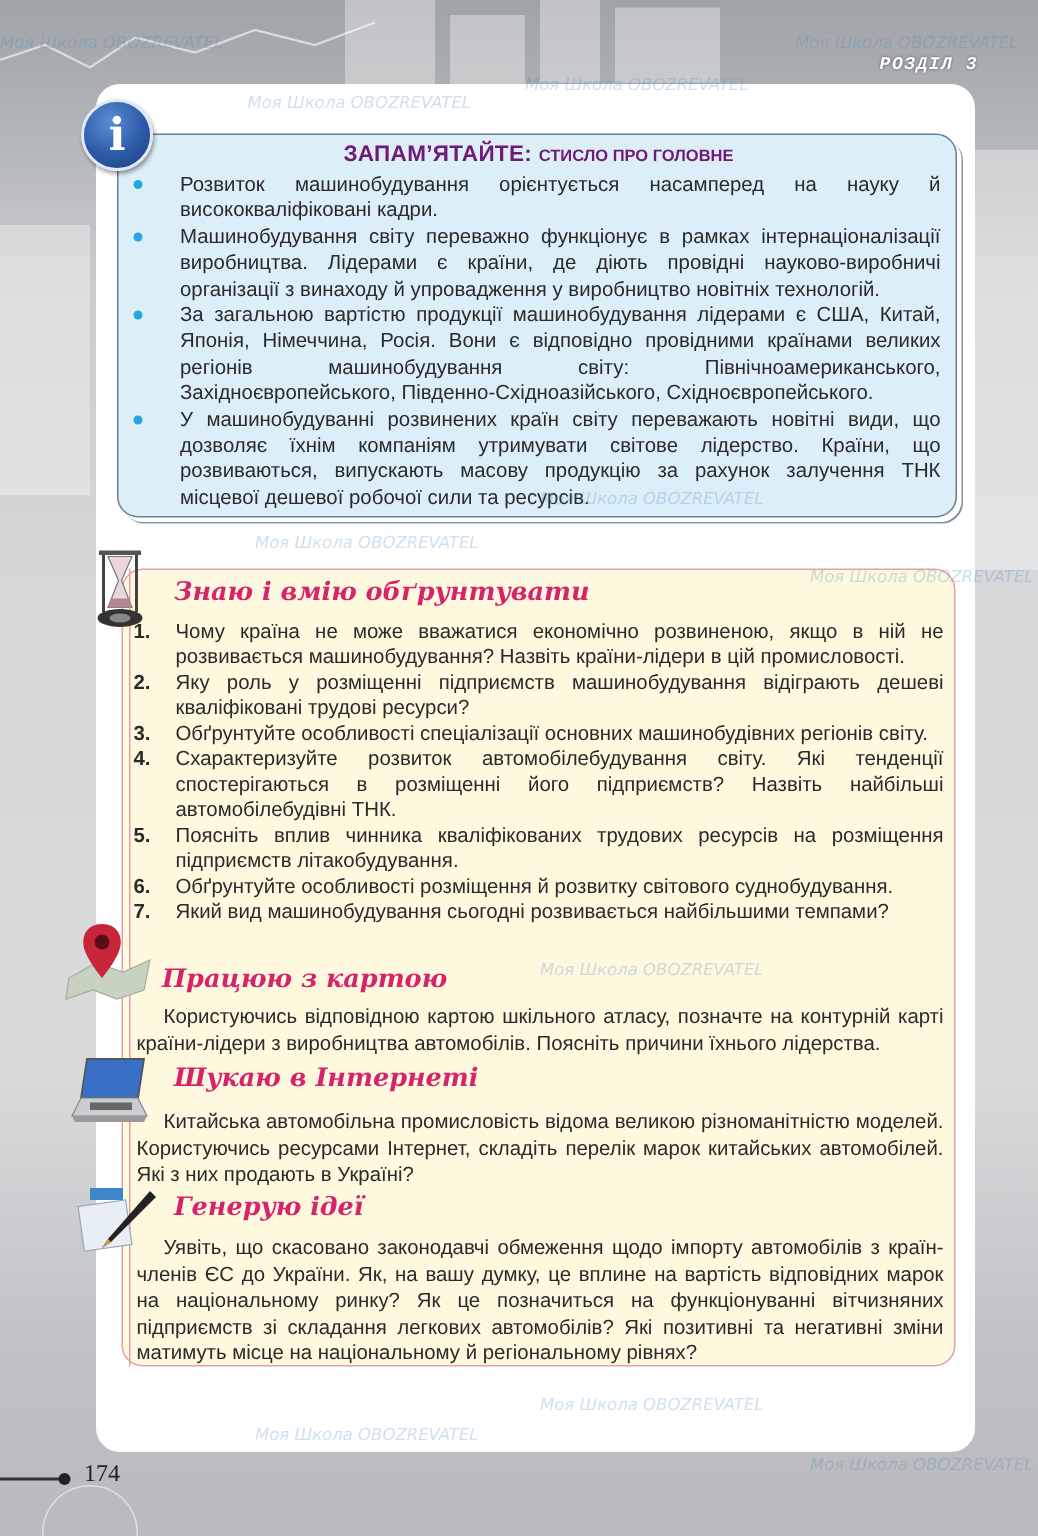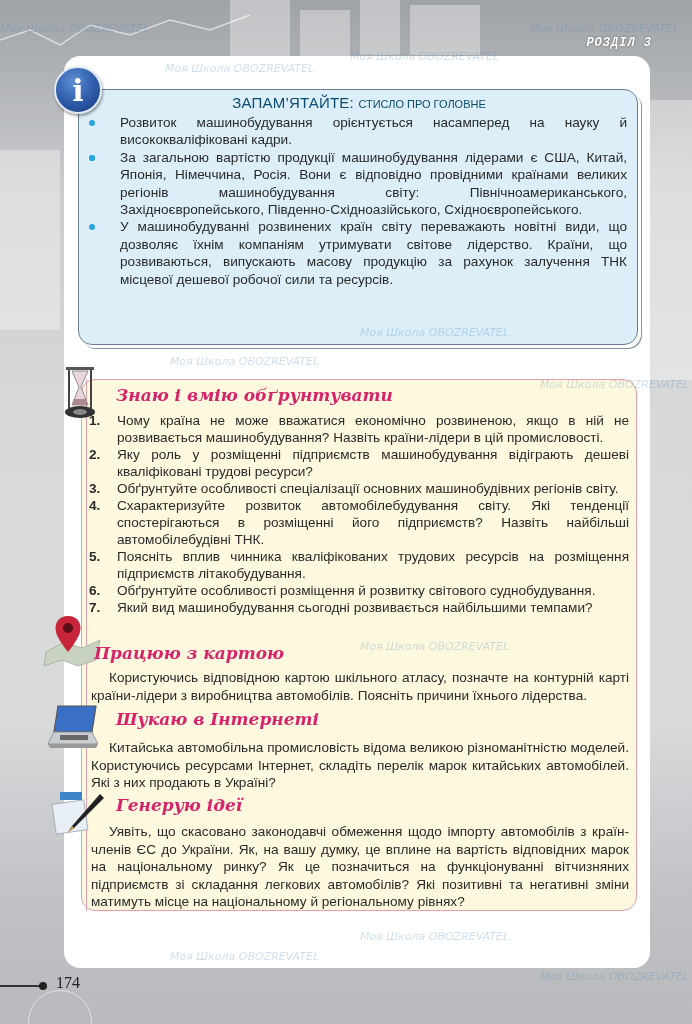--- a/index.html
+++ b/index.html
@@ -34,21 +34,21 @@
   .info-icon {
     position: absolute; left: 54px; top: 66px; width: 48px; height: 48px; border-radius: 50%;
     background: radial-gradient(circle at 40% 30%, #5c8ed4 0%, #2d5aa8 55%, #1a3d7a 100%);
     border: 2px solid #dfe8f5;
     box-shadow: 1px 2px 3px rgba(0,0,0,0.4);
     display: flex; align-items: center; justify-content: center;
     color: #ffffff; font-family: "DejaVu Serif", serif; font-weight: bold; font-size: 30px;
   }
   .info-title {
     position: absolute; left: 0; width: 560px; top: 4px; text-align: center;
-    color: #0c4a6e; font-weight: normal;
+    color: #701a75; font-weight: bold;
   }
   .info-title .main { font-size: 15px; letter-spacing: 0.2px; }
   .info-title .sub { font-size: 11px; }
   .info-list { position: absolute; left: 10px; top: 24px; width: 538px; list-style: none; }
   .info-list li {
     position: relative; padding-left: 31px; font-size: 13.6px; line-height: 17.4px; color: #2a2a2a;
     text-align: justify;
   }
   .info-list li .bullet {
     position: absolute; left: 0; top: 6px; width: 6px; height: 6px; border-radius: 50%;
@@ -107,21 +107,21 @@
 
 <div class="page-card"></div>
 
 <div class="info-box">
   <div class="info-title">
     <span class="main">ЗАПАМ’ЯТАЙТЕ:</span>
     <span class="sub" style="text-transform:uppercase;">стисло про головне</span>
   </div>
   <ul class="info-list">
     <li><span class="bullet"></span><span>Розвиток машинобудування орієнтується насамперед на науку й висококваліфіковані кадри.</span></li>
-    <li><span class="bullet"></span></li>
+    <li><span class="bullet"></span><span>Машинобудування світу переважно функціонує в рамках інтернаціоналізації виробництва. Лідерами є країни, де діють провідні науково-виробничі організації з винаходу й упровадження у виробництво новітніх технологій.</span></li>
     <li><span class="bullet"></span><span>За загальною вартістю продукції машинобудування лідерами є США, Китай, Японія, Німеччина, Росія. Вони є відповідно провідними країнами великих регіонів машинобудування світу: Північноамериканського, Західноєвропейського, Південно-Східноазійського, Східноєвропейського.</span></li>
     <li><span class="bullet"></span><span>У машинобудуванні розвинених країн світу переважають новітні види, що дозволяє їхнім компаніям утримувати світове лідерство. Країни, що розвиваються, випускають масову продукцію за рахунок залучення ТНК місцевої дешевої робочої сили та ресурсів.</span></li>
   </ul>
 </div>
 <div class="info-icon">i</div>
 
 <div class="task-box"></div>
 <div class="task-box-line"></div>
 
 <svg class="side-icon" style="left:62px;top:365px;" width="36" height="56" viewBox="0 0 36 56">
@@ -143,21 +143,21 @@
   <li><span class="num">5.</span><span>Поясніть вплив чинника кваліфікованих трудових ресурсів на розміщення підприємств літакобудування.</span></li>
   <li><span class="num">6.</span><span>Обґрунтуйте особливості розміщення й розвитку світового суднобудування.</span></li>
   <li><span class="num">7.</span><span>Який вид машинобудування сьогодні розвивається найбільшими темпами?</span></li>
 </ol>
 
 <svg class="side-icon" style="left:42px;top:612px;" width="60" height="56" viewBox="0 0 60 56">
   <path d="M4 40 L22 30 L40 36 L58 28 L54 48 L36 54 L20 48 L2 54 Z" fill="#c8d2c0" stroke="#a4ae9c" stroke-width="0.8"></path>
   <path d="M26 4 C16 4 12 12 14 20 C16 28 26 40 26 40 C26 40 36 28 38 20 C40 12 36 4 26 4 Z" fill="#c8253a"></path>
   <circle cx="26" cy="16" r="5" fill="#5a0f18"></circle>
 </svg>
-<div class="section-heading" style="left:94px;top:643px;">Працюю з картою</div>
+<div class="section-heading" style="left:108px;top:643px;">Працюю з картою</div>
 <div class="para" style="left:91px;top:669px;width:538px;">Користуючись відповідною картою шкільного атласу, позначте на контурній карті країни-лідери з виробництва автомобілів. Поясніть причини їхнього лідерства.</div>
 
 <svg class="side-icon" style="left:40px;top:704px;" width="62" height="48" viewBox="0 0 62 48">
   <path d="M18 2 L56 2 L52 28 L14 28 Z" fill="#3a6fc6" stroke="#555" stroke-width="1.2"></path>
   <path d="M14 28 L52 28 L58 40 L8 40 Z" fill="#c9ccd0" stroke="#888" stroke-width="0.8"></path>
   <path d="M8 40 L58 40 L56 44 L10 44 Z" fill="#999"></path>
   <rect x="20" y="31" width="28" height="5" fill="#666"></rect>
 </svg>
 <div class="section-heading" style="left:116px;top:709px;">Шукаю в Інтернеті</div>
 <div class="para" style="left:91px;top:739px;width:538px;">Китайська автомобільна промисловість відома великою різноманітністю моделей. Користуючись ресурсами Інтернет, складіть перелік марок китайських автомобілей. Які з них продають в Україні?</div>

